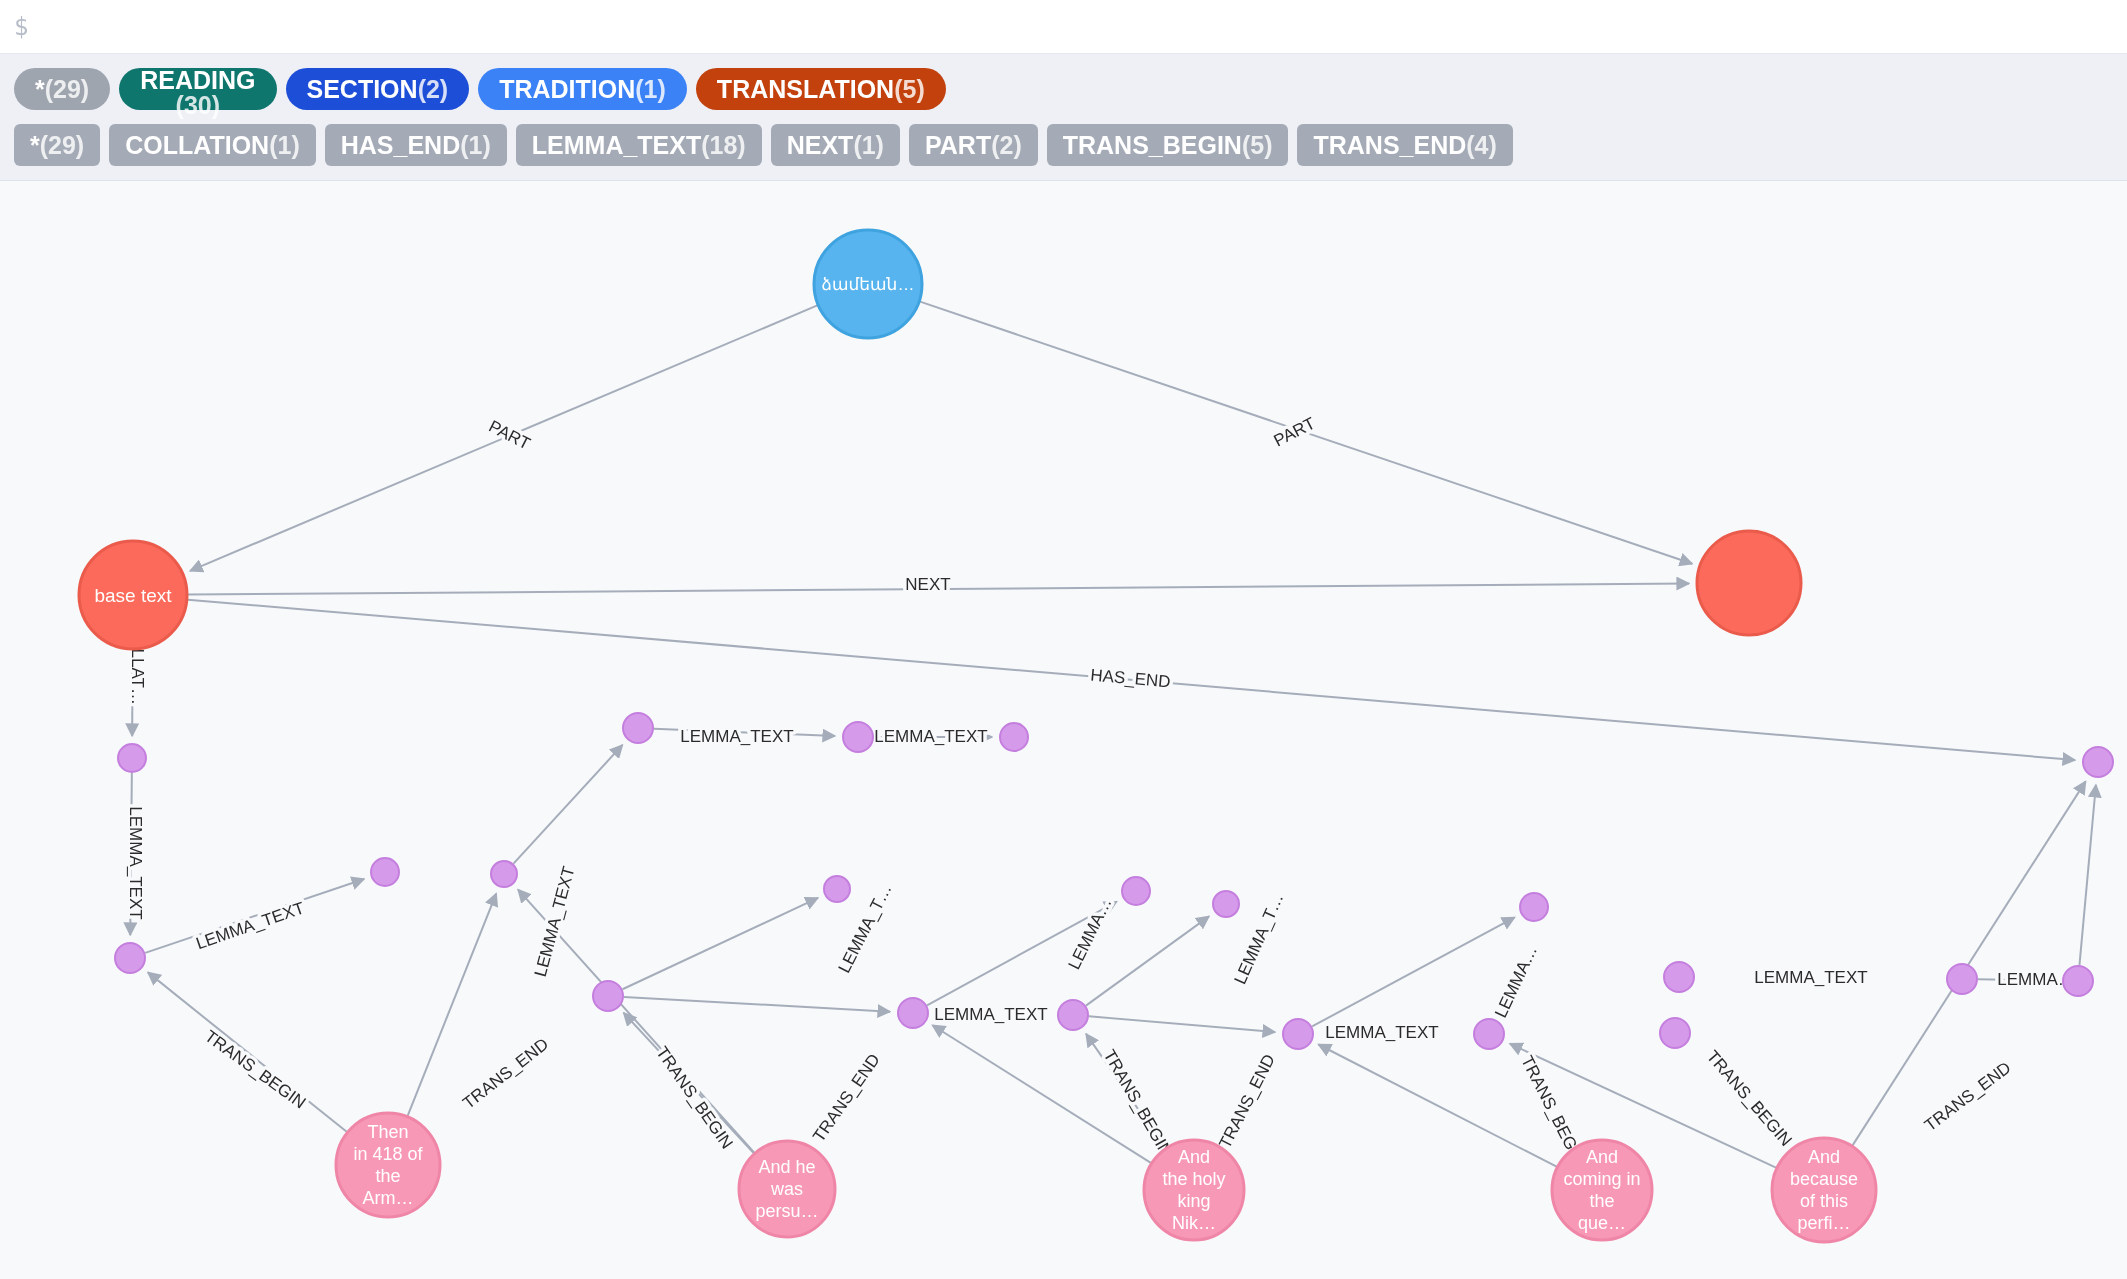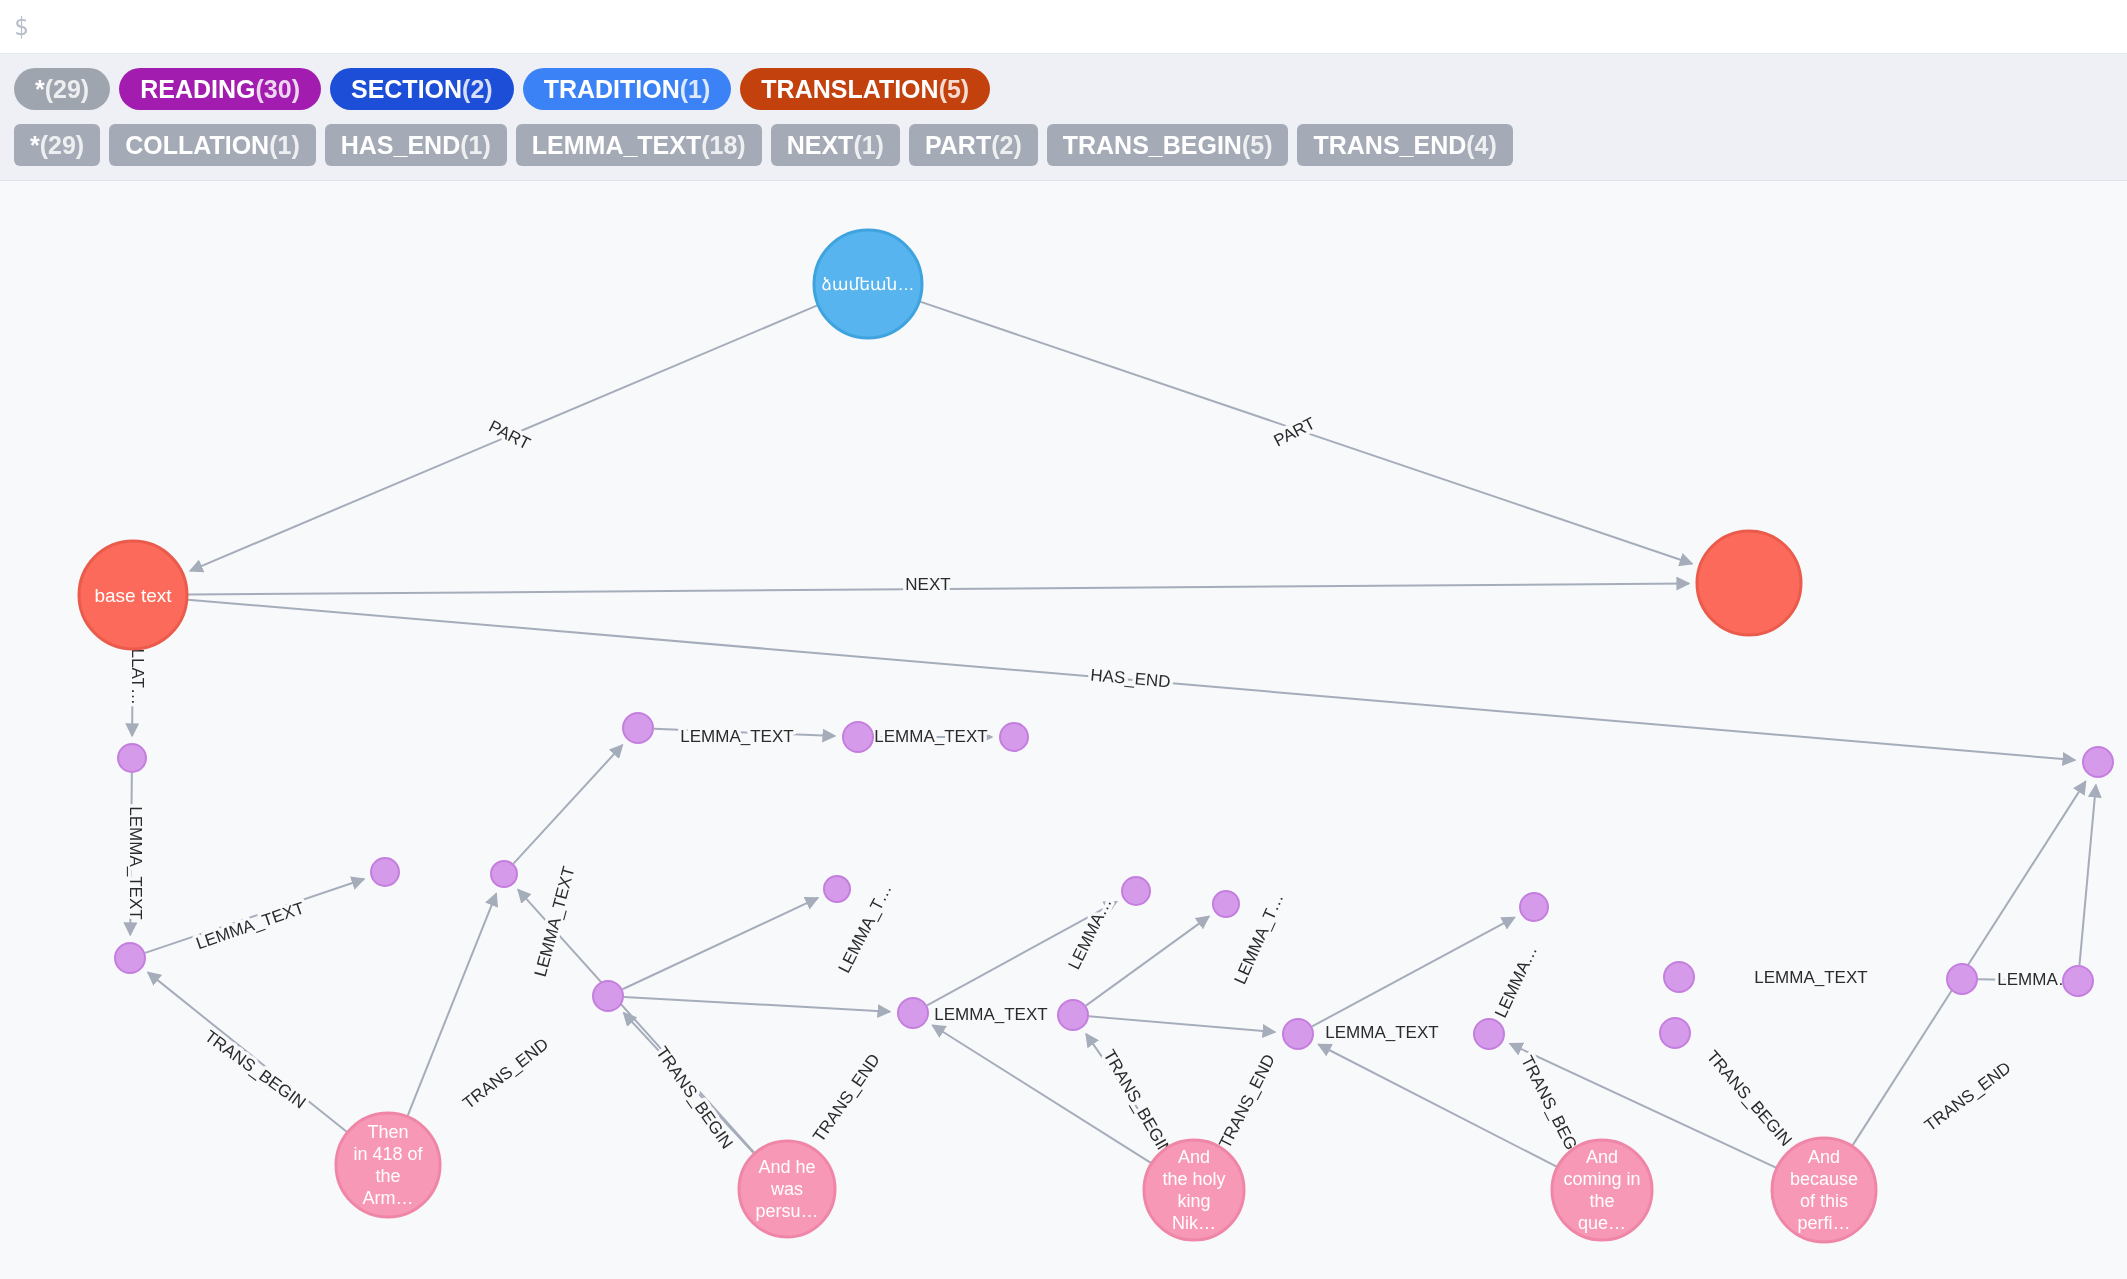--- a/index.html
+++ b/index.html
@@ -100,21 +100,21 @@
   <div class="query-bar">
     <span class="prompt-sigil">$</span>
   </div>
 
   <div class="legend-rows">
     <div class="legend-row" id="row-node-labels">
         <div class="chip pill" style="background: rgb(159, 165, 175);">
           <span>*</span>
           <span class="cnt">(29)</span>
         </div>
-        <div class="chip pill" style="background: #a21caf;">
+        <div class="chip pill" style="background: #0f766e; flex-direction: column;">
           <span>READING</span>
           <span class="cnt">(30)</span>
         </div>
         <div class="chip pill" style="background: #1d4ed8;">
           <span>SECTION</span>
           <span class="cnt">(2)</span>
         </div>
         <div class="chip pill" style="background: #3b82f6;">
           <span>TRADITION</span>
           <span class="cnt">(1)</span>

